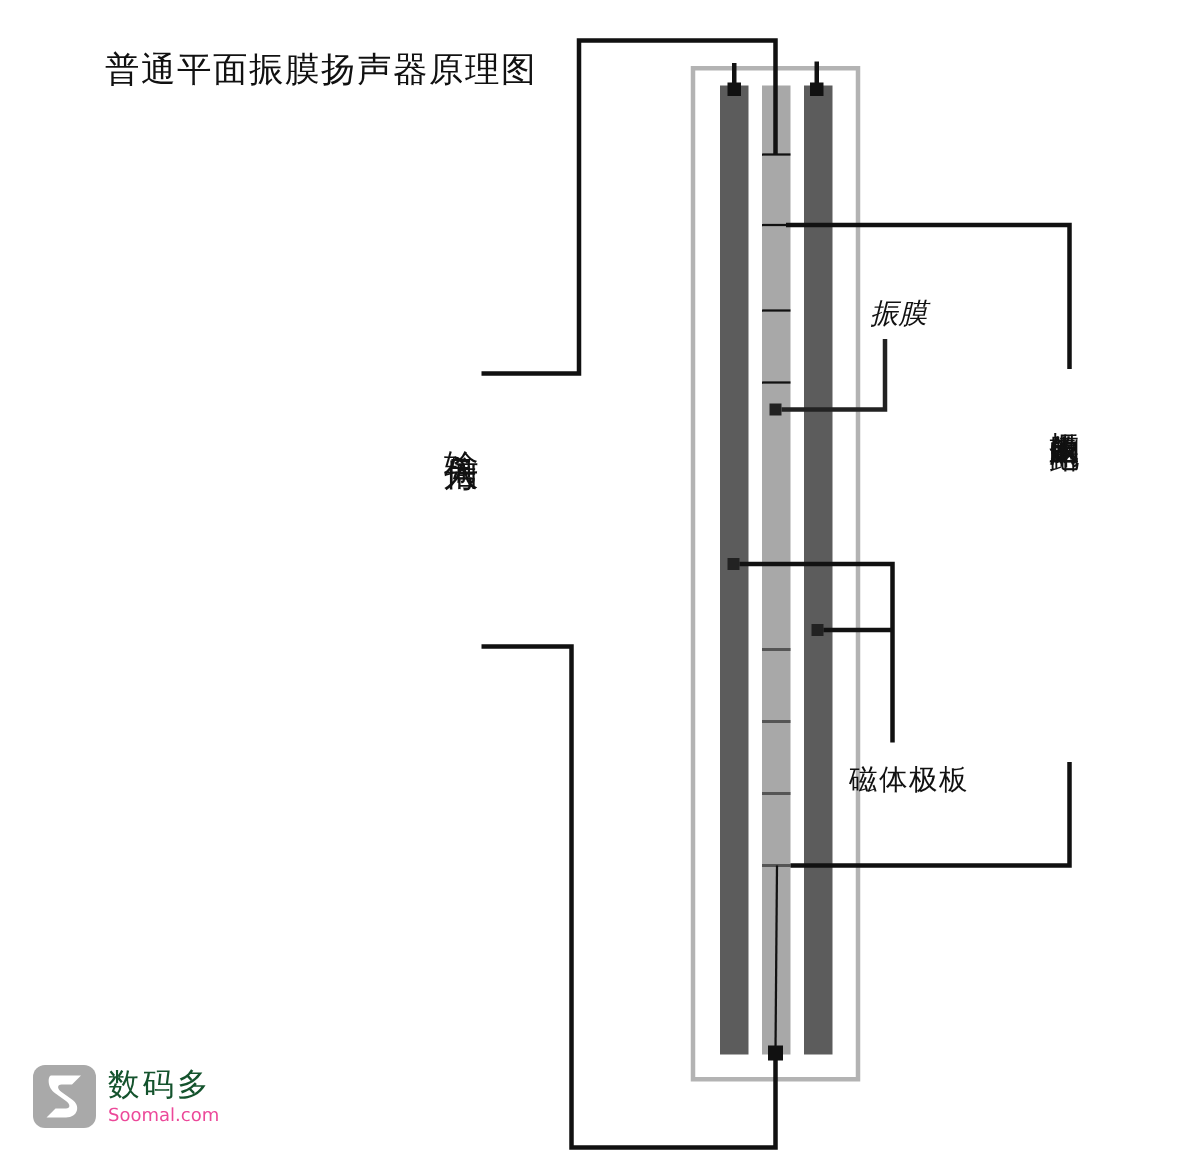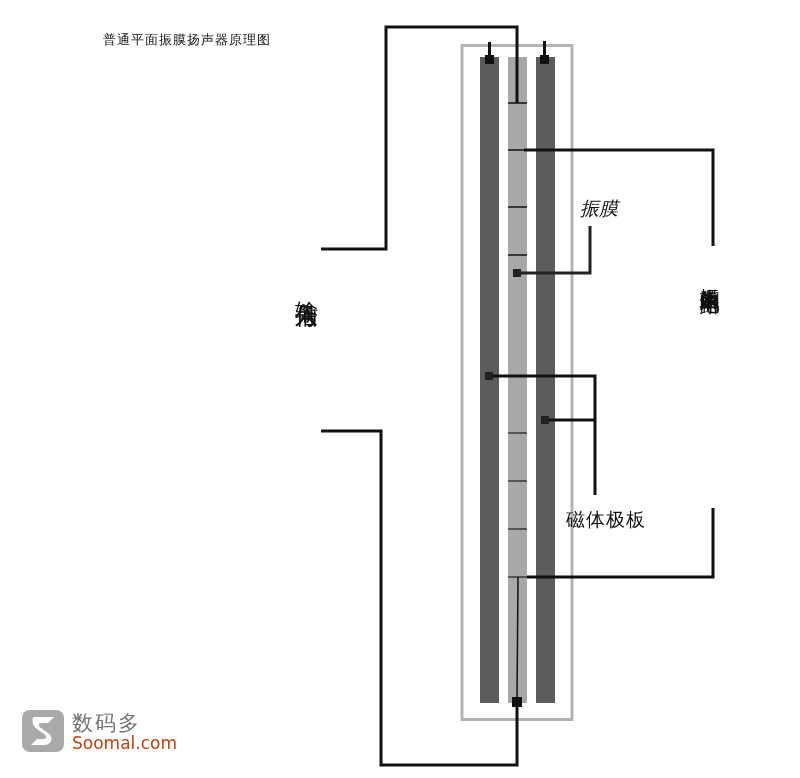--- a/index.html
+++ b/index.html
@@ -1,31 +1,31 @@
 <!DOCTYPE html>
 <html><head>
 <meta charset="utf-8">
 <style>
   html, body { margin: 0; padding: 0; background: #ffffff; }
   body { width: 800px; height: 778px; position: relative; overflow: hidden;
          font-family: "DejaVu Sans", "Liberation Sans", sans-serif; color: #111; }
   .abs { position: absolute; }
-  .title { left: 70px; top: 31px; font-size: 13px; letter-spacing: 1px; white-space: nowrap; margin-left: 33px; }
+  .title { left: 70px; top: 31px; font-size: 23px; letter-spacing: 1px; white-space: nowrap; }
   .vlabel { writing-mode: vertical-rl; text-orientation: upright; letter-spacing: 2px; }
   .lbl-input { left: 294px; top: 282px; font-size: 23px; line-height: 26px; }
   .lbl-circuit { left: 698px; top: 272px; font-size: 20px; line-height: 24px; letter-spacing: 1px; }
   .lbl-diaphragm { left: 580px; top: 196px; font-size: 19px; font-style: italic; }
   .lbl-magnet { left: 566px; top: 507px; font-size: 19px; letter-spacing: 1px; }
   svg.diagram { position: absolute; left: 0; top: 0; }
   .logo { left: 22px; top: 710px; display: flex; align-items: center; }
   .logo-badge { width: 42px; height: 42px; border-radius: 8px; background: #a9a9a9;
                 display: flex; align-items: center; justify-content: center; }
   .logo-text { margin-left: 8px; display: flex; flex-direction: column; }
-  .logo-cn { font-size: 21px; color: #737373; letter-spacing: 2px; line-height: 24px; }
-  .logo-en { font-size: 17px; color: #c2410c; line-height: 16px; }
+  .logo-cn { font-size: 21px; color: #14532d; letter-spacing: 2px; line-height: 24px; }
+  .logo-en { font-size: 12px; color: #ec4899; line-height: 16px; }
 </style>
 </head>
 <body>
 
 <div class="abs title">普通平面振膜扬声器原理图</div>
 
 <svg class="diagram" width="800" height="778" viewBox="0 0 800 778">
 
   <rect x="462" y="45.5" width="110" height="674" fill="none" stroke="#b3b3b3" stroke-width="3"></rect>
 

